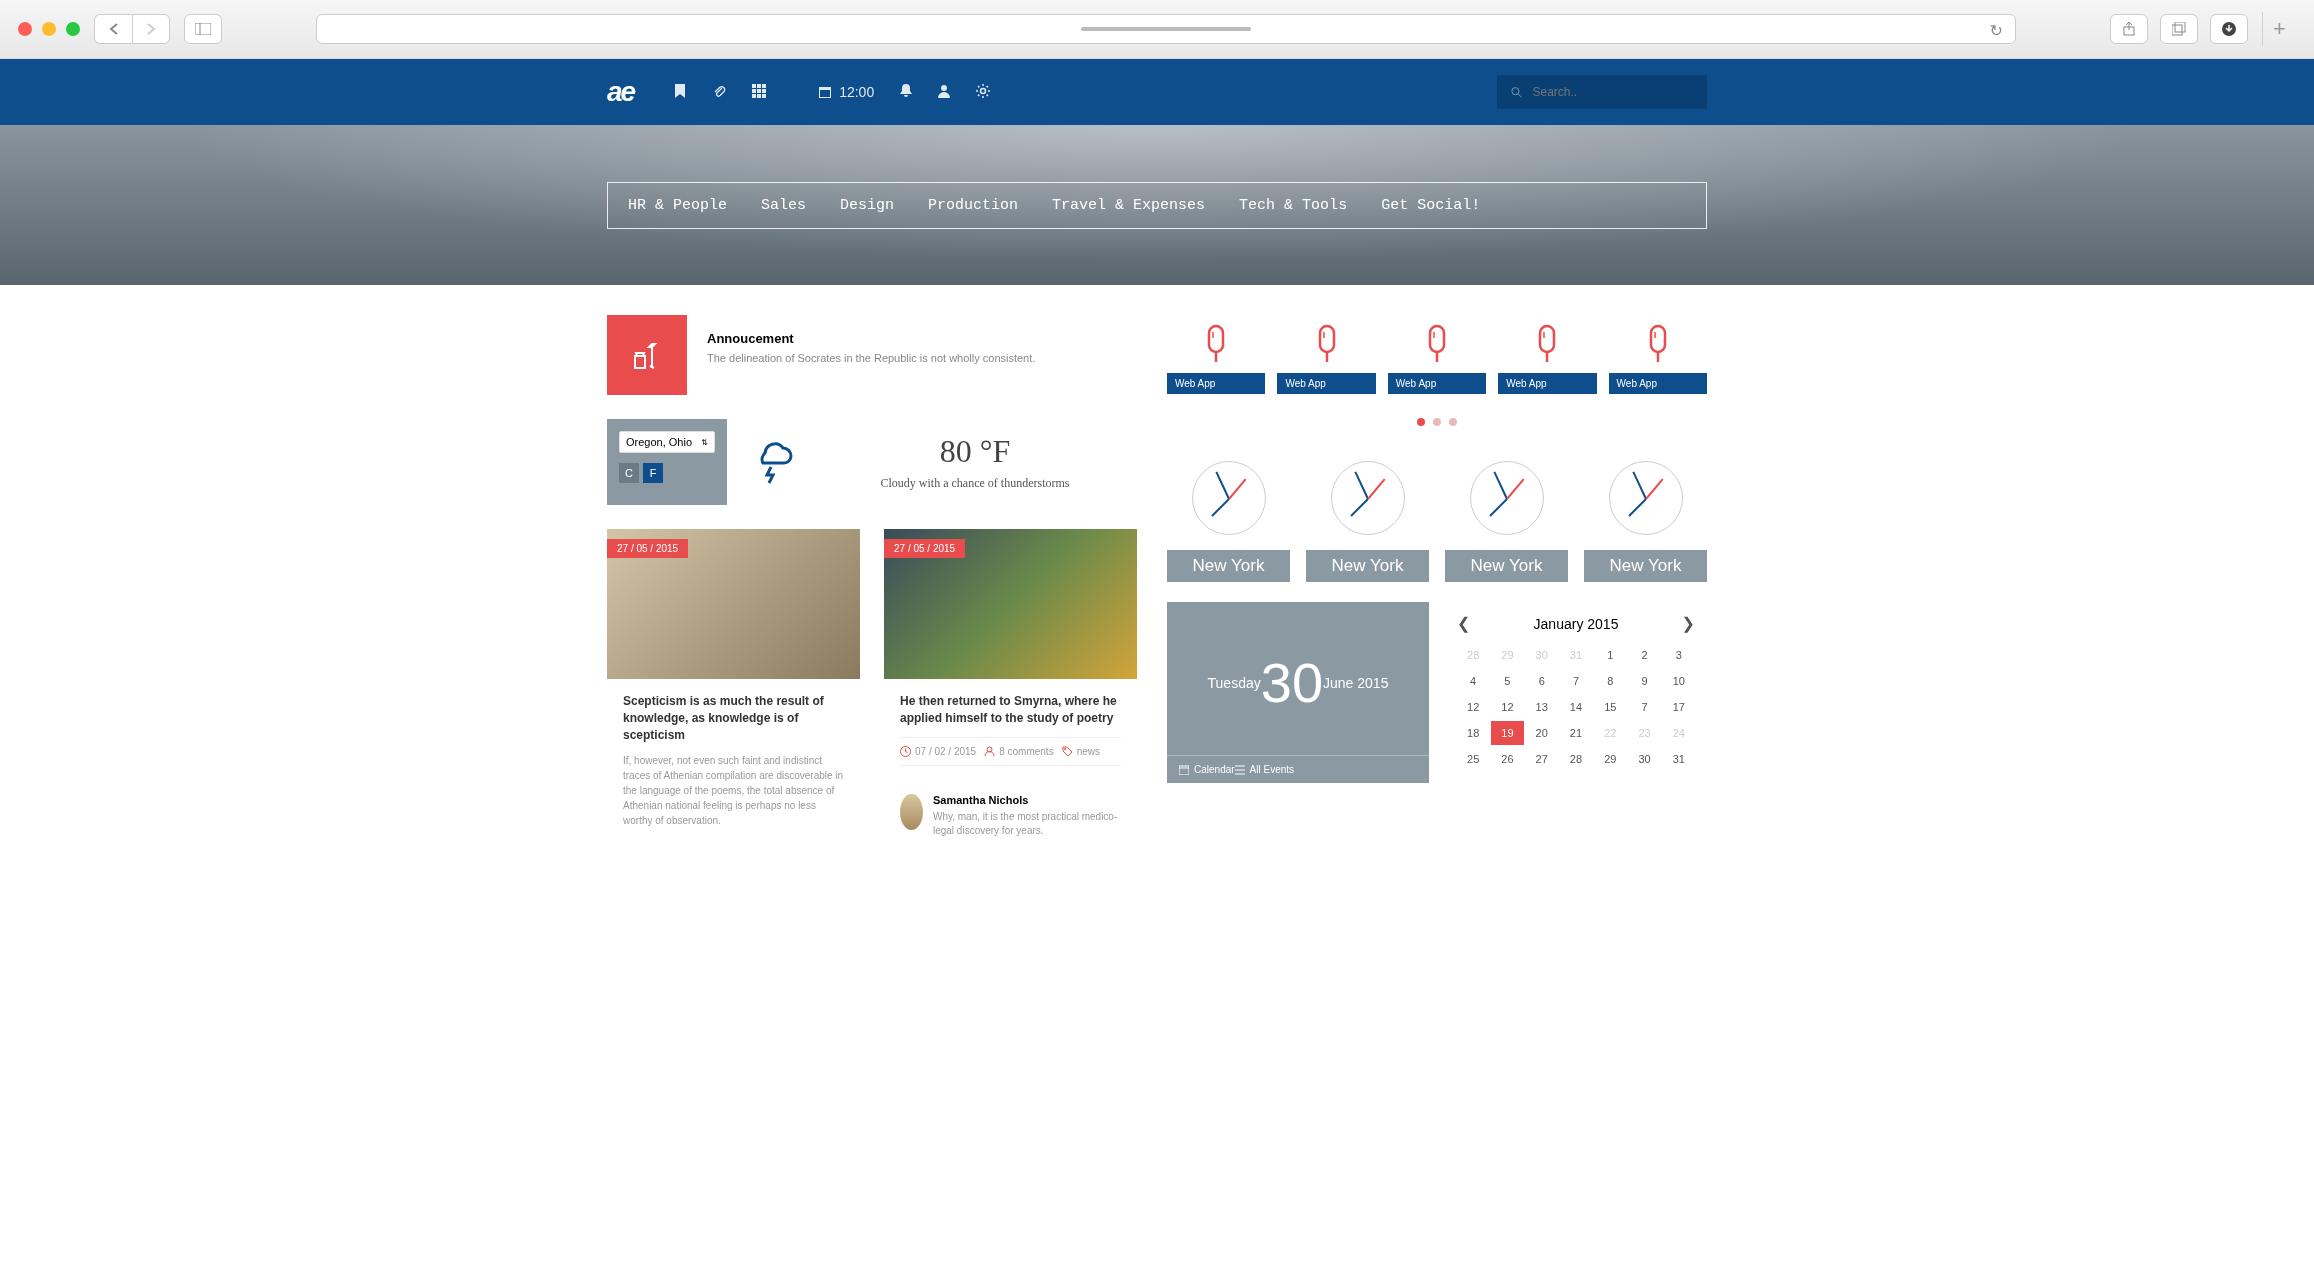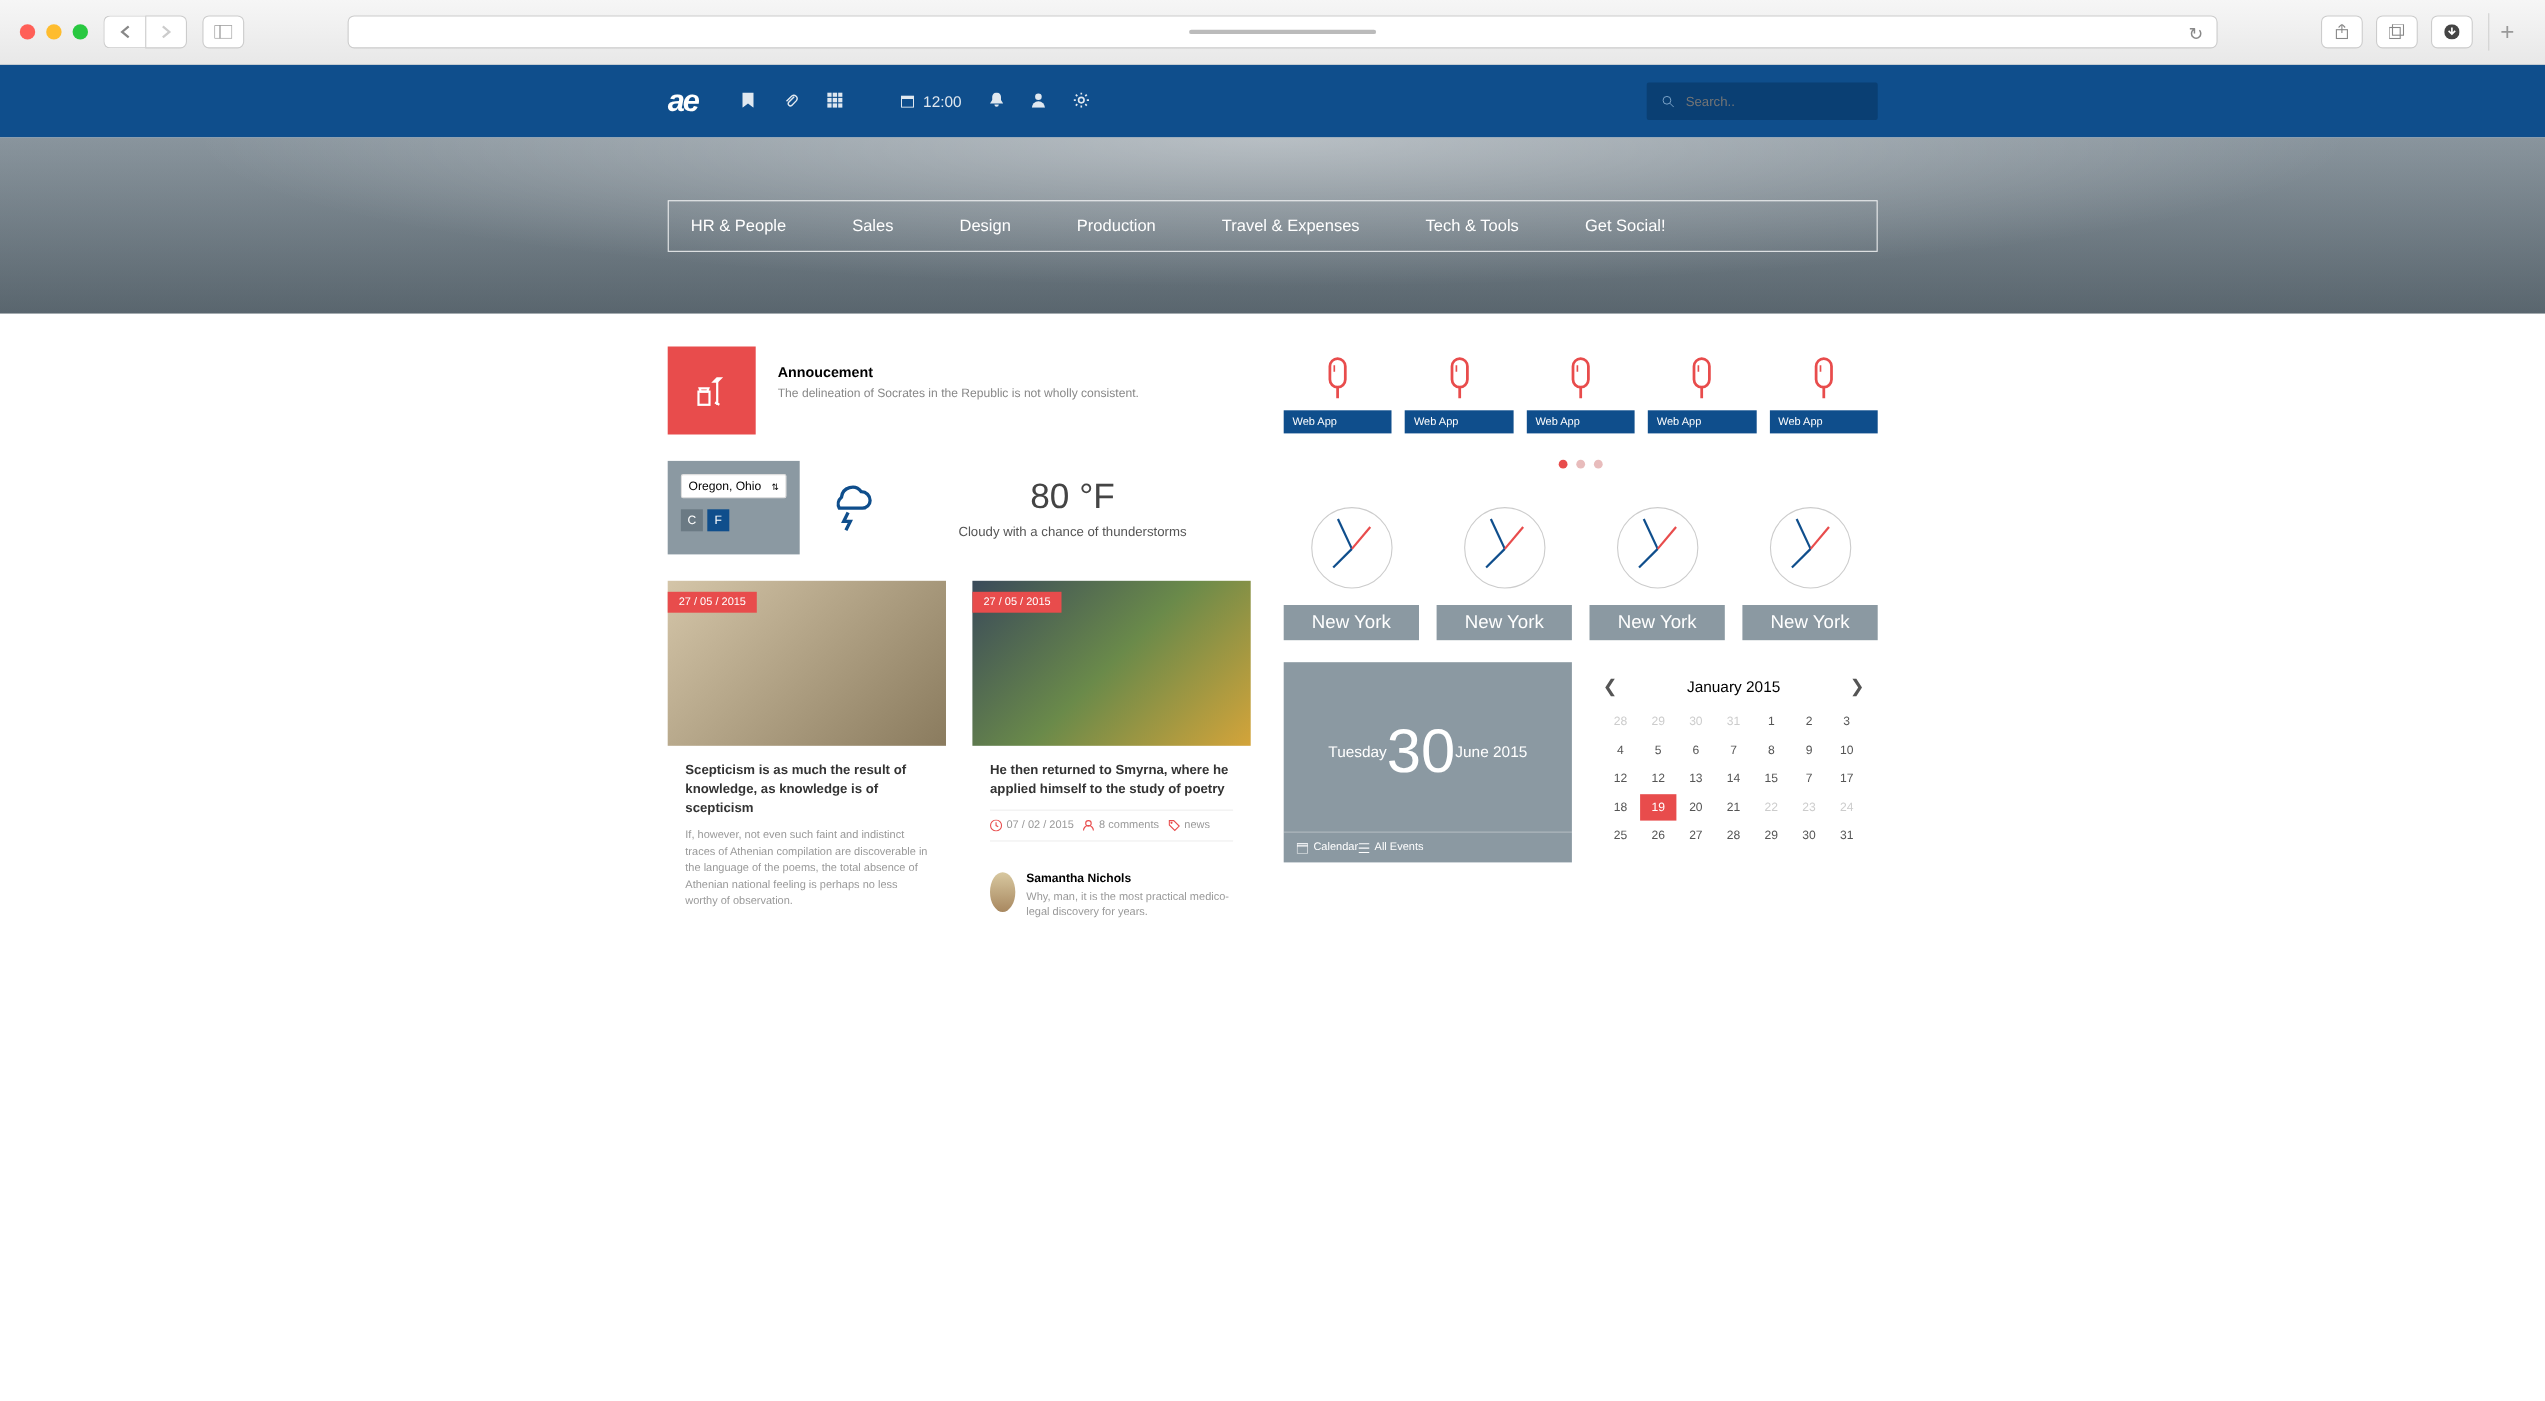--- a/index.html
+++ b/index.html
@@ -29,21 +29,21 @@
 .header-icons .hi{cursor:pointer; font-size:14px;}
 .header-icons .sep{width:1px;}
 .time-group{display:flex; align-items:center; gap:8px; font-size:12px;}
 .search-box{margin-left:auto; background:#0a3f73; border-radius:2px; display:flex; align-items:center; padding:0 14px; height:34px; width:210px;}
 .search-box input{background:transparent; border:none; outline:none; color:#cfe0ef; font-size:12px; width:100%;}
 .search-box svg{margin-right:10px;}
 
 
 .hero{height:160px; background:linear-gradient(rgba(70,80,90,.2),rgba(70,80,90,.2)), linear-gradient(#9aa6ae,#5e6b73); background-size:cover; display:flex; align-items:center; position:relative;}
 .hero::before{content:""; position:absolute; inset:0; background:radial-gradient(ellipse at 50% 0%, rgba(255,255,255,.4), transparent 60%);}
-.hero-nav{max-width:1100px; width:100%; margin:0 auto; border:1px solid rgba(255,255,255,.85); display:flex; padding:14px 20px; gap:60px; color:#fff; font-size:15px; position:relative; z-index:1;}
+.hero-nav{max-width:1100px; width:100%; margin:0 auto; border:1px solid rgba(255,255,255,.85); display:flex; padding:14px 20px; gap:34px; color:#fff; font-size:15px; position:relative; z-index:1;font-family:Liberation Mono, monospace;}
 .hero-nav a{cursor:pointer;}
 
 
 .main{max-width:1100px; margin:30px auto 0; display:grid; grid-template-columns: 530px 1fr; gap:30px; padding:0 0 40px;}
 .left-col{display:flex; flex-direction:column; gap:24px;}
 .right-col{display:flex; flex-direction:column; gap:20px;}
 
 
 .announce{display:flex; background:#fff;}
 .announce-icon{width:80px; height:80px; background:#e84c4c; display:flex; align-items:center; justify-content:center; color:#fff;}
@@ -53,21 +53,21 @@
 
 
 .weather{display:flex; background:#fff;}
 .weather-left{width:120px; background:#8b99a2; padding:12px; display:flex; flex-direction:column; gap:10px;}
 .weather-loc{background:#fff; border:1px solid #ddd; border-radius:2px; font-size:11px; padding:4px 6px; display:flex; justify-content:space-between; align-items:center;}
 .cf{display:flex; gap:4px;}
 .cf span{width:20px; height:20px; display:flex; align-items:center; justify-content:center; font-size:11px; color:#fff; background:#6b7a84;}
 .cf span.on{background:#0f4e8c;}
 .weather-right{flex:1; display:flex; align-items:center; padding:14px 20px; gap:30px;}
 .wicon{color:#0f4e8c;}
-.wtext{flex:1; text-align:center;}
+.wtext{flex:1; text-align:center;font-family:Liberation Serif, serif;}
 .wtemp{font-size:32px; font-weight:300; color:#444;}
 .wdesc{font-size:12px; color:#555; margin-top:6px;}
 
 
 .news-row{display:grid; grid-template-columns:1fr 1fr; gap:24px;}
 .news-card{background:#fff; display:flex; flex-direction:column;}
 .news-img{height:150px; background:#888; position:relative; background-size:cover;}
 .news-img.a{background:linear-gradient(135deg,#d4c5a8,#8a7b5e);}
 .news-img.b{background:linear-gradient(135deg,#3a4a5a,#6a8a4a,#d4a43a);}
 .news-date{position:absolute; top:10px; left:0; background:#e84c4c; color:#fff; font-size:10px; padding:4px 10px;}

